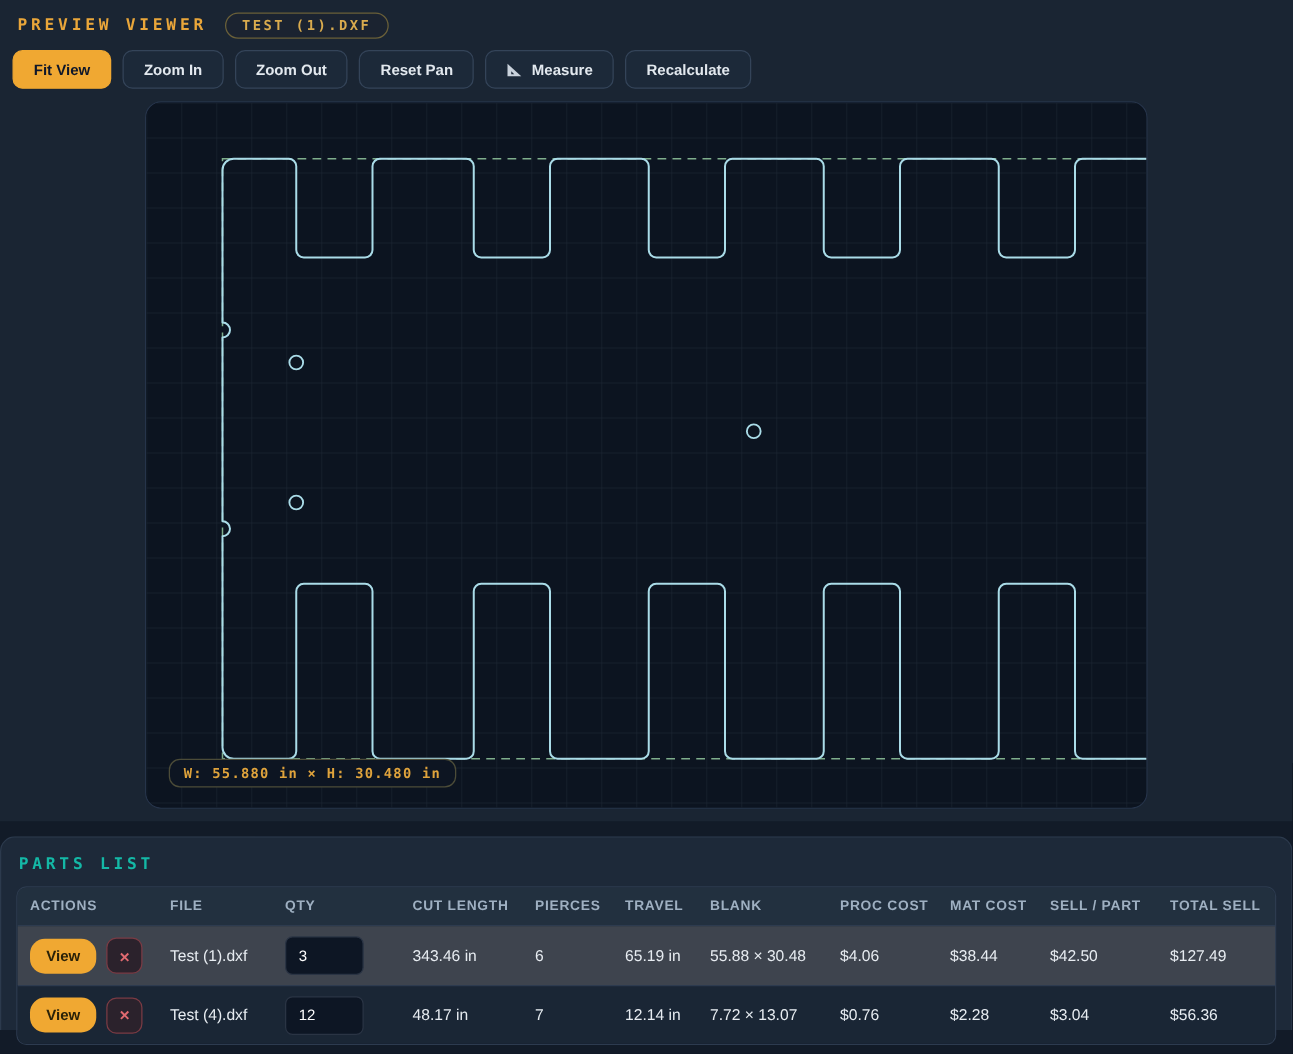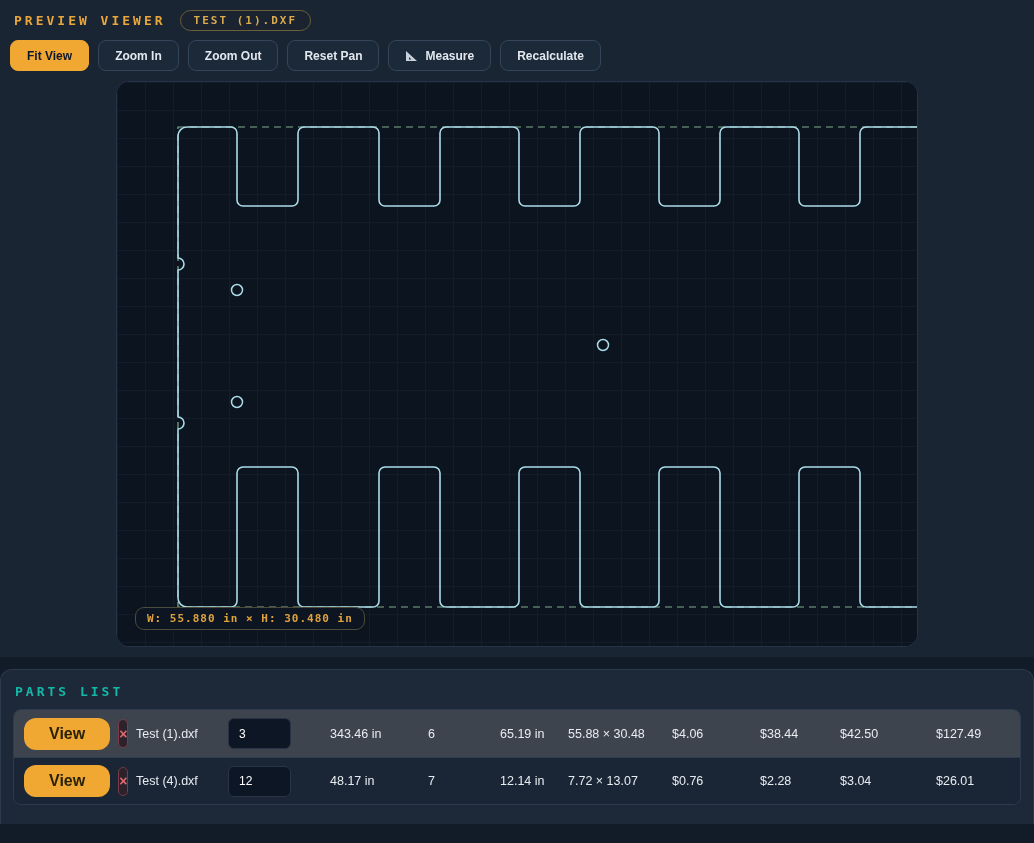--- a/index.html
+++ b/index.html
@@ -81,21 +81,21 @@
     font-size:11px; font-weight:700; letter-spacing:0.6px;
     color:#9fb0c2; text-transform:uppercase;
   }
   .cell { padding-left:10px; font-size:12.5px; color:#e7ecf1; }
   .row { height:47px; }
   .row.selected { background:#3e444e; }
   .row.normal { background:#1a2635; border-top:1px solid #2d3b4f; }
   .actions { display:flex; gap:8px; align-items:center; }
   .view-btn {
     background:#f0a832; border:none; border-radius:12px;
-    padding:7px 25px; font-size:16px; font-weight:700; color:#2a2208;
+    padding:7px 13px; font-size:12px; font-weight:700; color:#2a2208;
     cursor:pointer; font-family:"Liberation Sans", sans-serif;
   }
   .x-btn {
     width:29px; height:29px; border-radius:8px;
     background:#2b222c; border:1px solid #7a3b44;
     color:#e06a70; font-size:14px; font-weight:700;
     display:flex; align-items:center; justify-content:center; cursor:pointer;
   }
   .qty-input {
     width:63px; height:31px; background:#0d1624;
@@ -152,20 +152,33 @@
     </svg>
     <div class="dim-label">W: 55.880 in × H: 30.480 in</div>
   </div>
 
 </div>
 
 <div class="parts-panel">
   <div class="parts-title">PARTS LIST</div>
 
   <div class="table">
+    <div class="trow thead">
+      <div class="cell">ACTIONS</div>
+      <div class="cell">FILE</div>
+      <div class="cell">QTY</div>
+      <div class="cell">CUT LENGTH</div>
+      <div class="cell">PIERCES</div>
+      <div class="cell">TRAVEL</div>
+      <div class="cell">BLANK</div>
+      <div class="cell">PROC COST</div>
+      <div class="cell">MAT COST</div>
+      <div class="cell">SELL / PART</div>
+      <div class="cell">TOTAL SELL</div>
+    </div>
 
     <div class="trow row selected">
       <div class="cell actions">
         <button class="view-btn">View</button>
         <button class="x-btn">×</button>
       </div>
       <div class="cell">Test (1).dxf</div>
       <div class="cell"><input class="qty-input" value="3" style=""></div>
       <div class="cell">343.46 in</div>
       <div class="cell">6</div>
@@ -184,16 +197,16 @@
       </div>
       <div class="cell">Test (4).dxf</div>
       <div class="cell"><input class="qty-input" value="12" style=""></div>
       <div class="cell">48.17 in</div>
       <div class="cell">7</div>
       <div class="cell">12.14 in</div>
       <div class="cell">7.72 × 13.07</div>
       <div class="cell">$0.76</div>
       <div class="cell">$2.28</div>
       <div class="cell">$3.04</div>
-      <div class="cell">$26.01</div>
+      <div class="cell">$56.36</div>
     </div>
   </div>
 </div>
 
 </body></html>

